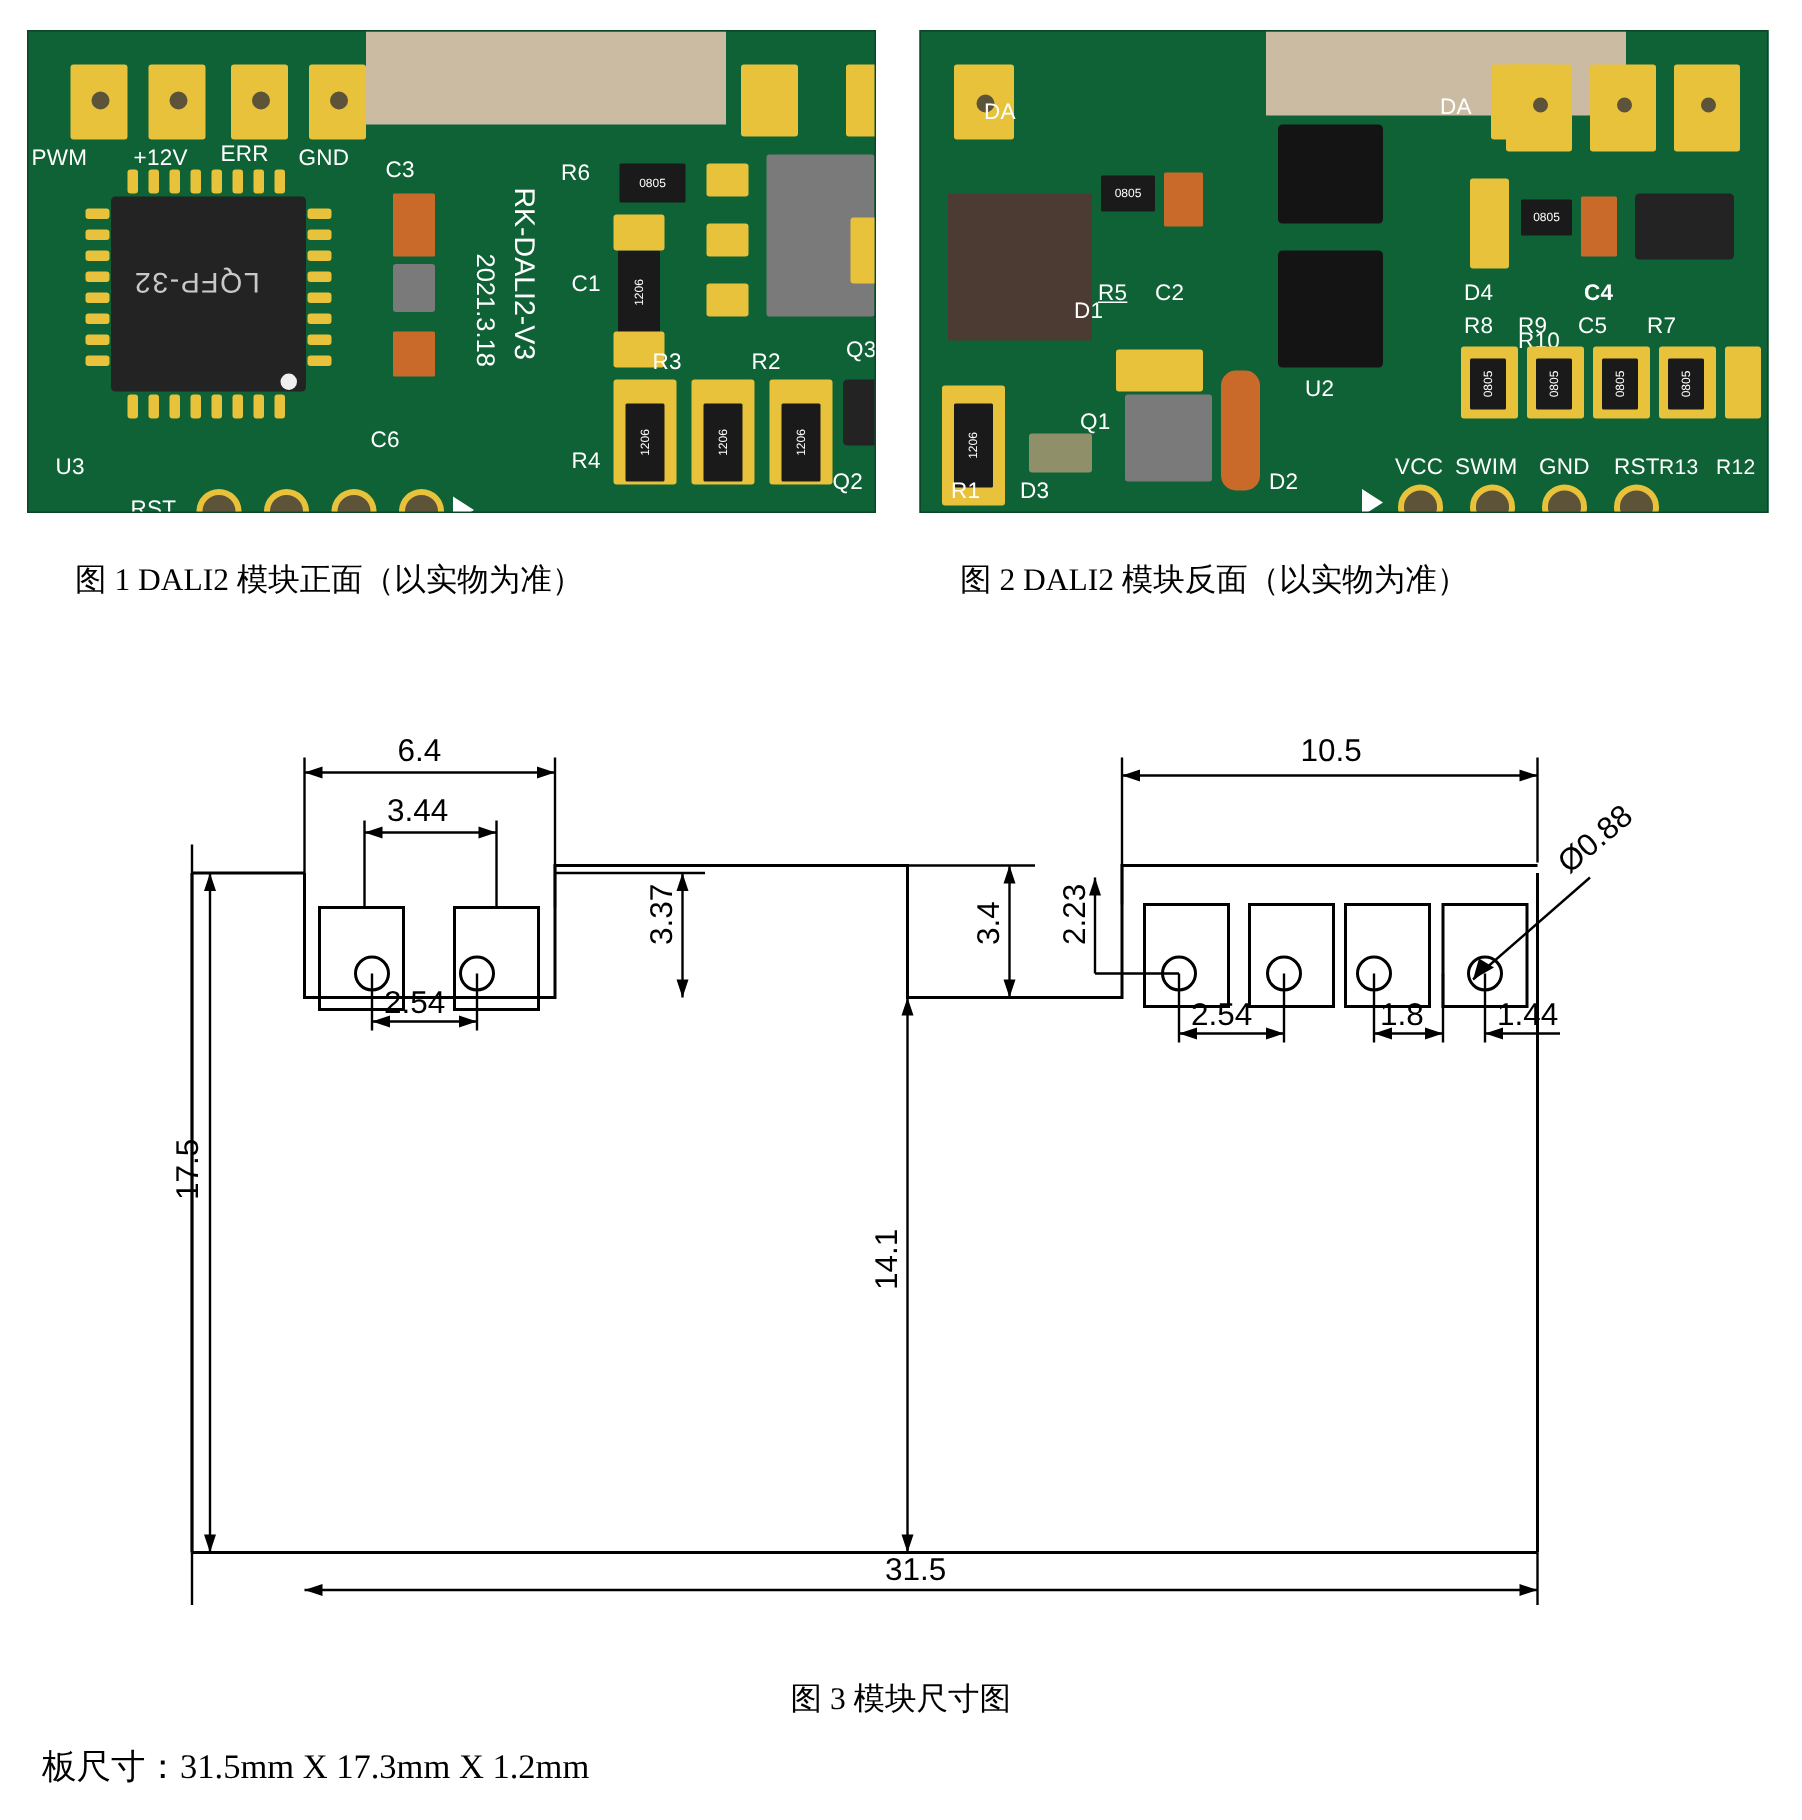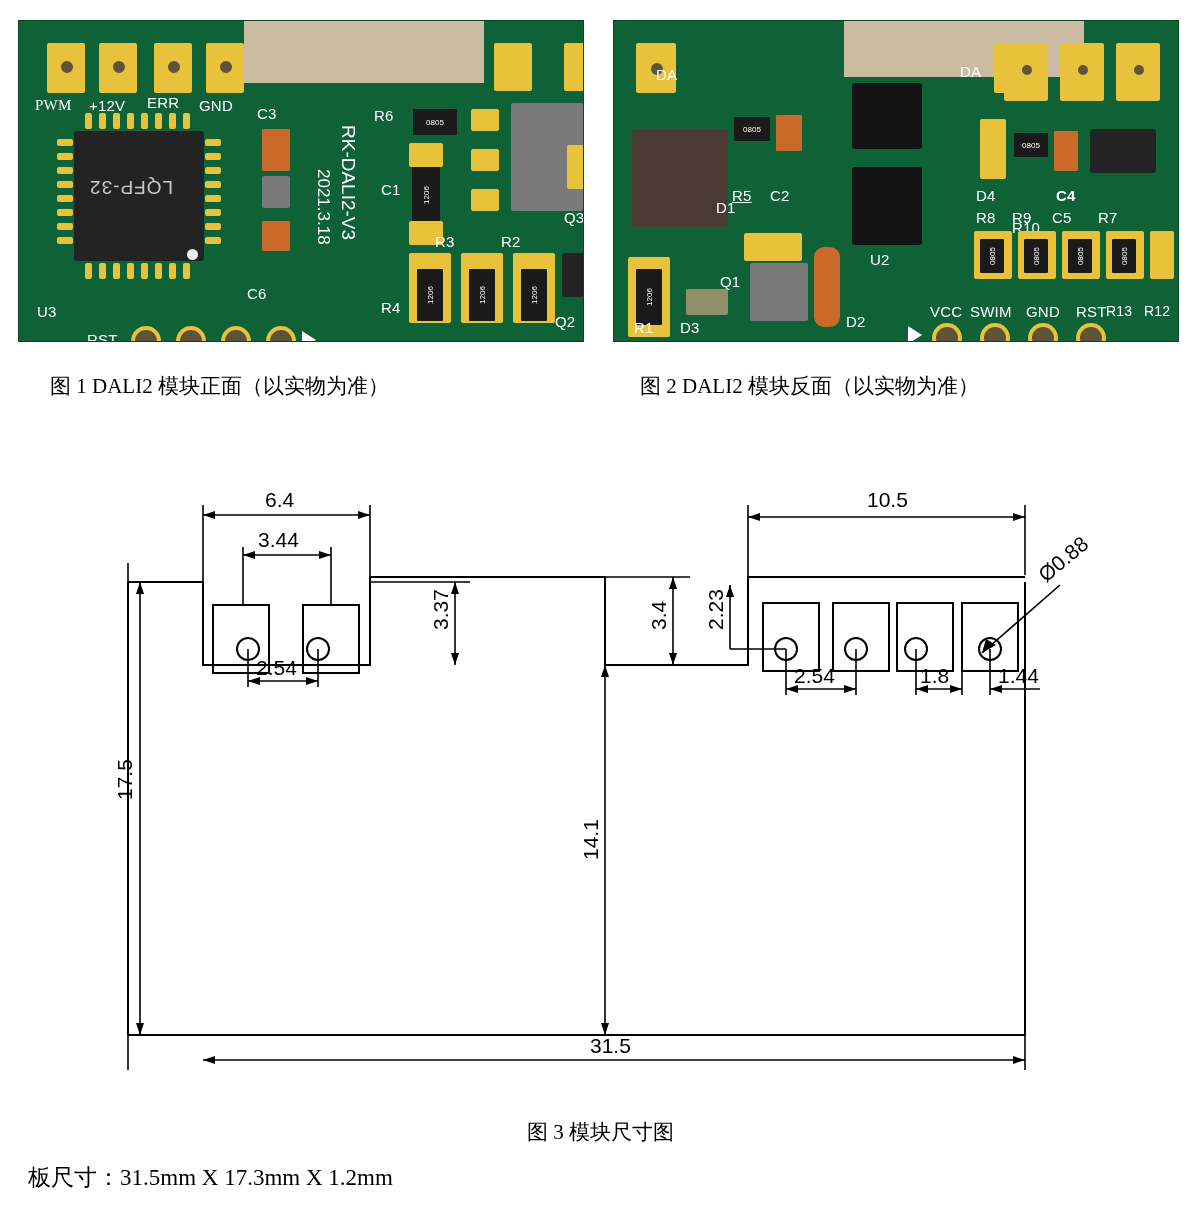--- a/index.html
+++ b/index.html
@@ -171,21 +171,21 @@
 
   <div class="pad" style="left:28px; top:22px; width:38px; height:50px;"></div>
   <div class="pad" style="left:80px; top:22px; width:38px; height:50px;"></div>
   <div class="pad" style="left:135px; top:22px; width:38px; height:50px;"></div>
   <div class="pad" style="left:187px; top:22px; width:38px; height:50px;"></div>
   <div class="hole" style="left:38px; top:36px; width:20px; height:20px;"></div>
   <div class="hole" style="left:90px; top:36px; width:20px; height:20px;"></div>
   <div class="hole" style="left:145px; top:36px; width:20px; height:20px;"></div>
   <div class="hole" style="left:197px; top:36px; width:20px; height:20px;"></div>
 
-  <div class="silk" style="left:16px; top:76px;font-family:Liberation Serif, serif;">PWM</div>
+  <div class="silk" style="left:2px; top:76px;">PWM</div>
   <div class="silk" style="left:70px; top:76px;">+12V</div>
   <div class="silk" style="left:128px; top:73px;">ERR</div>
   <div class="silk" style="left:180px; top:76px;">GND</div>
 
   <div class="pad" style="left:475px; top:22px; width:38px; height:48px;"></div>
   <div class="pad" style="left:545px; top:22px; width:38px; height:48px;"></div>
 
   <div class="ic" style="left:55px; top:110px; width:130px; height:130px;"></div>
   <div class="lqfp-label" style="left:70px; top:155px;">LQFP-32</div>
   <div style="position:absolute;left:168px;top:228px;width:11px;height:11px;border-radius:50%;background:#efefef;"></div>
@@ -243,21 +243,21 @@
   <div class="pad" style="left:390px; top:122px; width:34px; height:24px;"></div>
   <div class="pad" style="left:390px; top:200px; width:34px; height:24px;"></div>
   <div class="silk" style="left:362px; top:160px;">C1</div>
 
   <div class="pad" style="left:452px; top:88px; width:28px; height:22px;"></div>
   <div class="pad" style="left:452px; top:128px; width:28px; height:22px;"></div>
   <div class="pad" style="left:452px; top:168px; width:28px; height:22px;"></div>
 
   <div class="blk" style="left:492px; top:82px; width:72px; height:108px;"></div>
   <div class="pad" style="left:548px; top:124px; width:22px; height:44px;"></div>
-  <div class="silk" style="left:545px; top:188px;">Q3</div>
+  <div class="silk" style="left:545px; top:204px;">Q3</div>
 
   <div class="pad" style="left:390px; top:232px; width:42px; height:70px;"></div>
   <div class="pad" style="left:442px; top:232px; width:42px; height:70px;"></div>
   <div class="pad" style="left:494px; top:232px; width:42px; height:70px;"></div>
   <div class="res vert" style="left:398px; top:248px; width:26px; height:52px;">
       <span>1206</span>
     </div>
   <div class="res vert" style="left:450px; top:248px; width:26px; height:52px;">
       <span>1206</span>
     </div>

